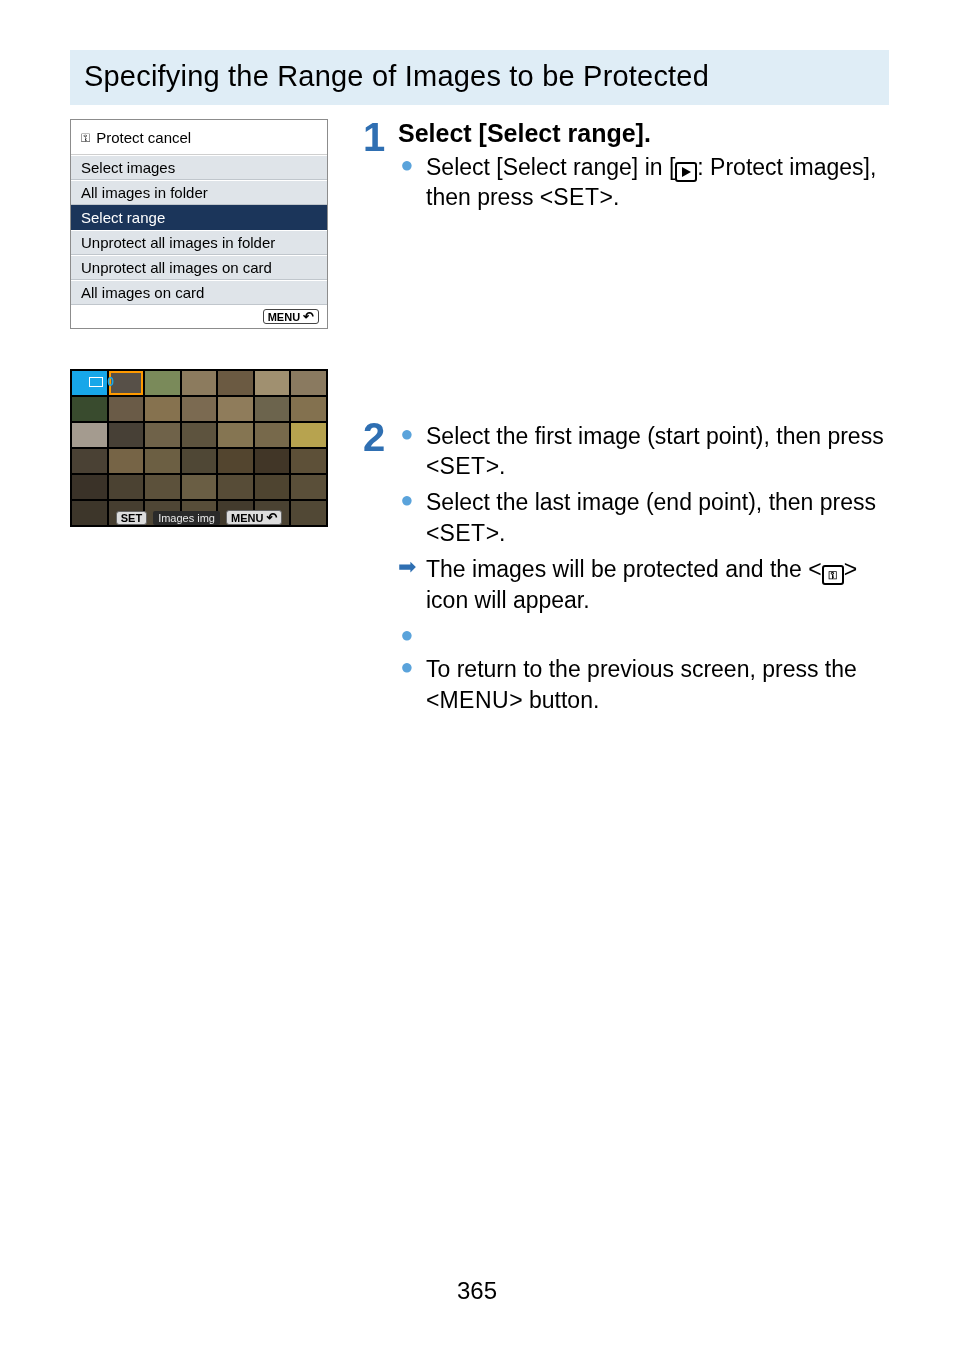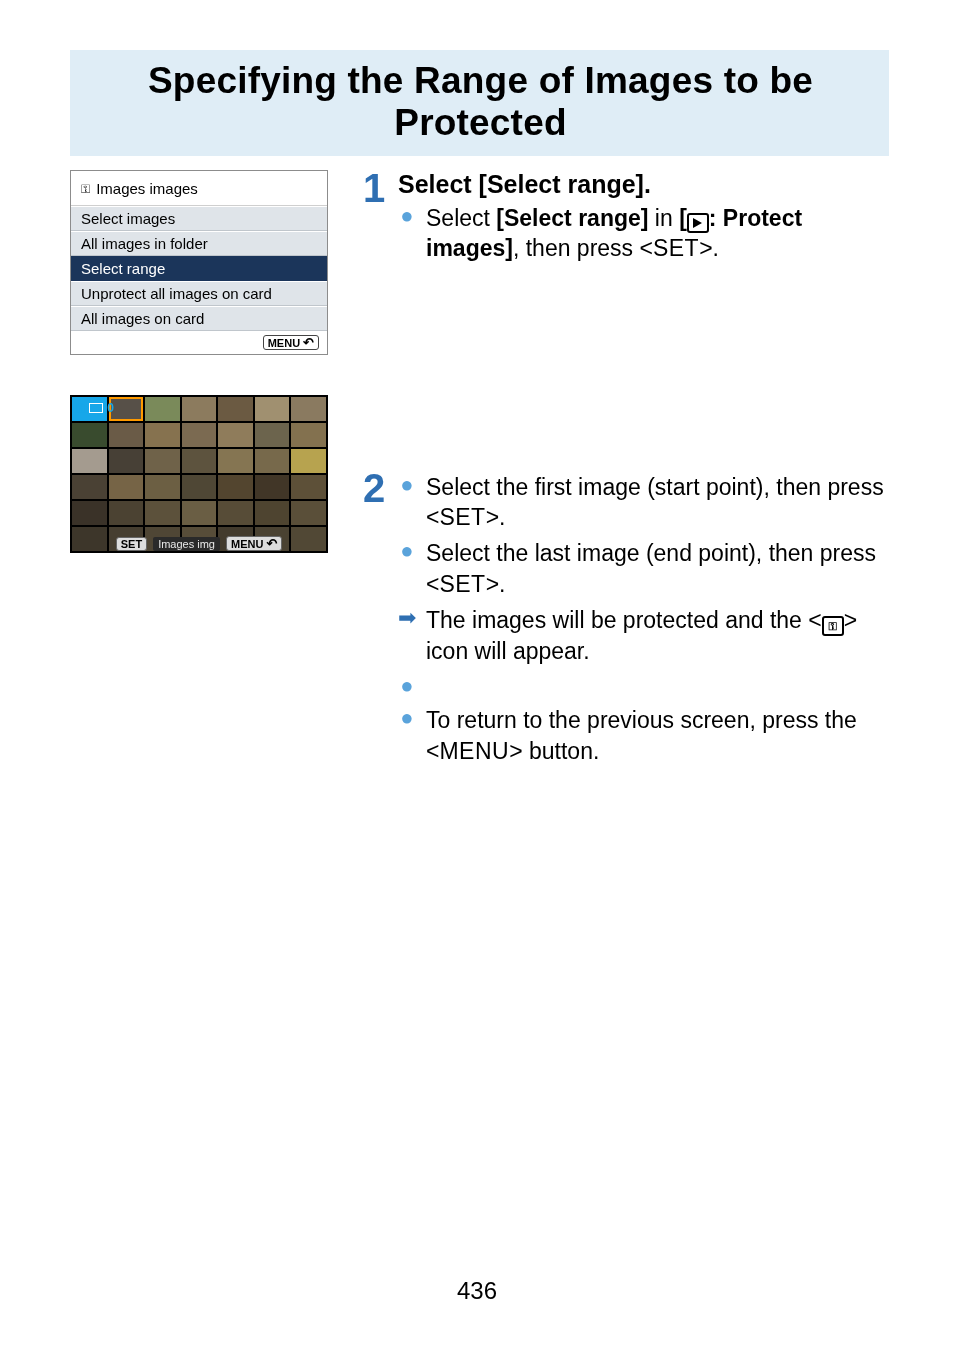--- a/index.html
+++ b/index.html
@@ -1,19 +1,19 @@
 <!DOCTYPE html>
 <html><head>
 <meta charset="utf-8">
 <style>
   * { box-sizing: border-box; margin: 0; padding: 0; }
   html, body { width: 954px; height: 1345px; font-family: Arial, Helvetica, sans-serif; background: #fff; color: #000; }
   .page { position: relative; width: 954px; height: 1345px; padding: 50px 65px 0 70px; }
   .h2-band { background: #dfedf6; padding: 10px 12px 12px 14px; margin-bottom: 14px; }
-  .h2-band h2 { font-size: 37px; font-weight: bold; letter-spacing: .2px; text-align: center; }
+  .h2-band h2 { font-size: 29px; font-weight: normal; letter-spacing: .2px; }
   .intro { font-size: 24px; line-height: 1.32; margin: 6px 0 18px 0; }
   .columns { display: flex; gap: 30px; }
   .col-left { width: 260px; flex: 0 0 260px; }
   .col-right { flex: 1; }
   
   .ui-menu { width: 258px; border: 1px solid #8c8c8c; background: #fff; font-size: 15px; }
   .ui-menu .title { display:flex; align-items:center; gap:6px; padding: 9px 10px 8px 10px; border-bottom: 1px solid #cfcfcf; }
   .ui-menu .title .key-icon { font-size: 12px; }
   .ui-menu .item { padding: 3px 10px; background: #dfe4e9; border-top: 1px solid #fff; border-bottom: 1px solid #c0c6cc; }
   .ui-menu .item.sel { background: #1b355a; color: #fff; border-top-color:#1b355a; border-bottom-color:#1b355a;}
@@ -34,21 +34,21 @@
   .ui-grid .pill { background:#ddd; }
   
   .step { display:flex; gap:10px; margin-bottom: 26px; }
   .step-num { font-size: 40px; font-weight: bold; color:#2f6fb2; line-height: .9; width: 28px; text-align:center; }
   .step-body { flex:1; }
   .step-title { font-size: 25px; font-weight: bold; margin-bottom: 4px; }
   .sub { list-style:none; padding-left: 0; }
   .sub li { display:flex; gap:10px; font-size:23px; line-height:1.32; margin: 2px 0 6px 0; }
   .sub li .dot { color:#5aa3db; font-size:22px; line-height:1.2; min-width:18px; text-align:center; }
   .sub li.arrow .dot { color:#2f6fb2; }
-  .sub li .txt b { font-weight:bold;margin-top:20px; }
+  .sub li .txt b { font-weight:normal;margin-top:20px; }
   .pn { position:absolute; bottom:40px; width:100%; left:0; text-align:center; font-size:24px; }
   .glyph-box { display:inline-flex; align-items:center; justify-content:center; border:2px solid #000; border-radius:3px; height:20px; min-width:22px; padding:0 3px; vertical-align:-2px; font-size:14px; font-weight:bold; }
   .glyph-box.play::before { content:""; display:inline-block; width:0; height:0; border-left:9px solid #000; border-top:5px solid transparent; border-bottom:5px solid transparent; }
   .glyph-box.key { font-size:11px; }
   .set-word { font-family: Arial, sans-serif; letter-spacing:.5px; }
   .menu-word { font-family: Arial, sans-serif; letter-spacing:.5px; }
   .step2-wrap { margin-top: 200px; }
 </style>
 </head>
 <body>
@@ -58,26 +58,27 @@
     <h2>Specifying the Range of Images to be Protected</h2>
   </div>
 
 
   <div class="columns">
     <div class="col-left">
 
       <div class="ui-menu">
         <div class="title">
           <span class="key-icon">⚿</span>
-          <span>Images images</span>
+          <span>Protect cancel</span>
         </div>
         <div id="menu-items">
             <div class="item">Select images</div>
             <div class="item">All images in folder</div>
             <div class="item sel">Select range</div>
+            <div class="item">Unprotect all images in folder</div>
             <div class="item">Unprotect all images on card</div>
             <div class="item">All images on card</div>
           </div>
         <div class="footer">
           <span class="pill dark">
             <span>MENU</span>
             <span class="undo-glyph">↶</span>
           </span>
         </div>
       </div>
@@ -179,14 +180,14 @@
               <li class="">
                 <span class="dot">●</span>
                 <span class="txt">To return to the previous screen, press the &lt;<span class="menu-word">MENU</span>&gt; button.</span>
               </li>
             </ul>
           </div>
         </div>
       </div>
   </div>
 
-  <div class="pn">436</div>
+  <div class="pn">365</div>
 </div>
 
 </body></html>

